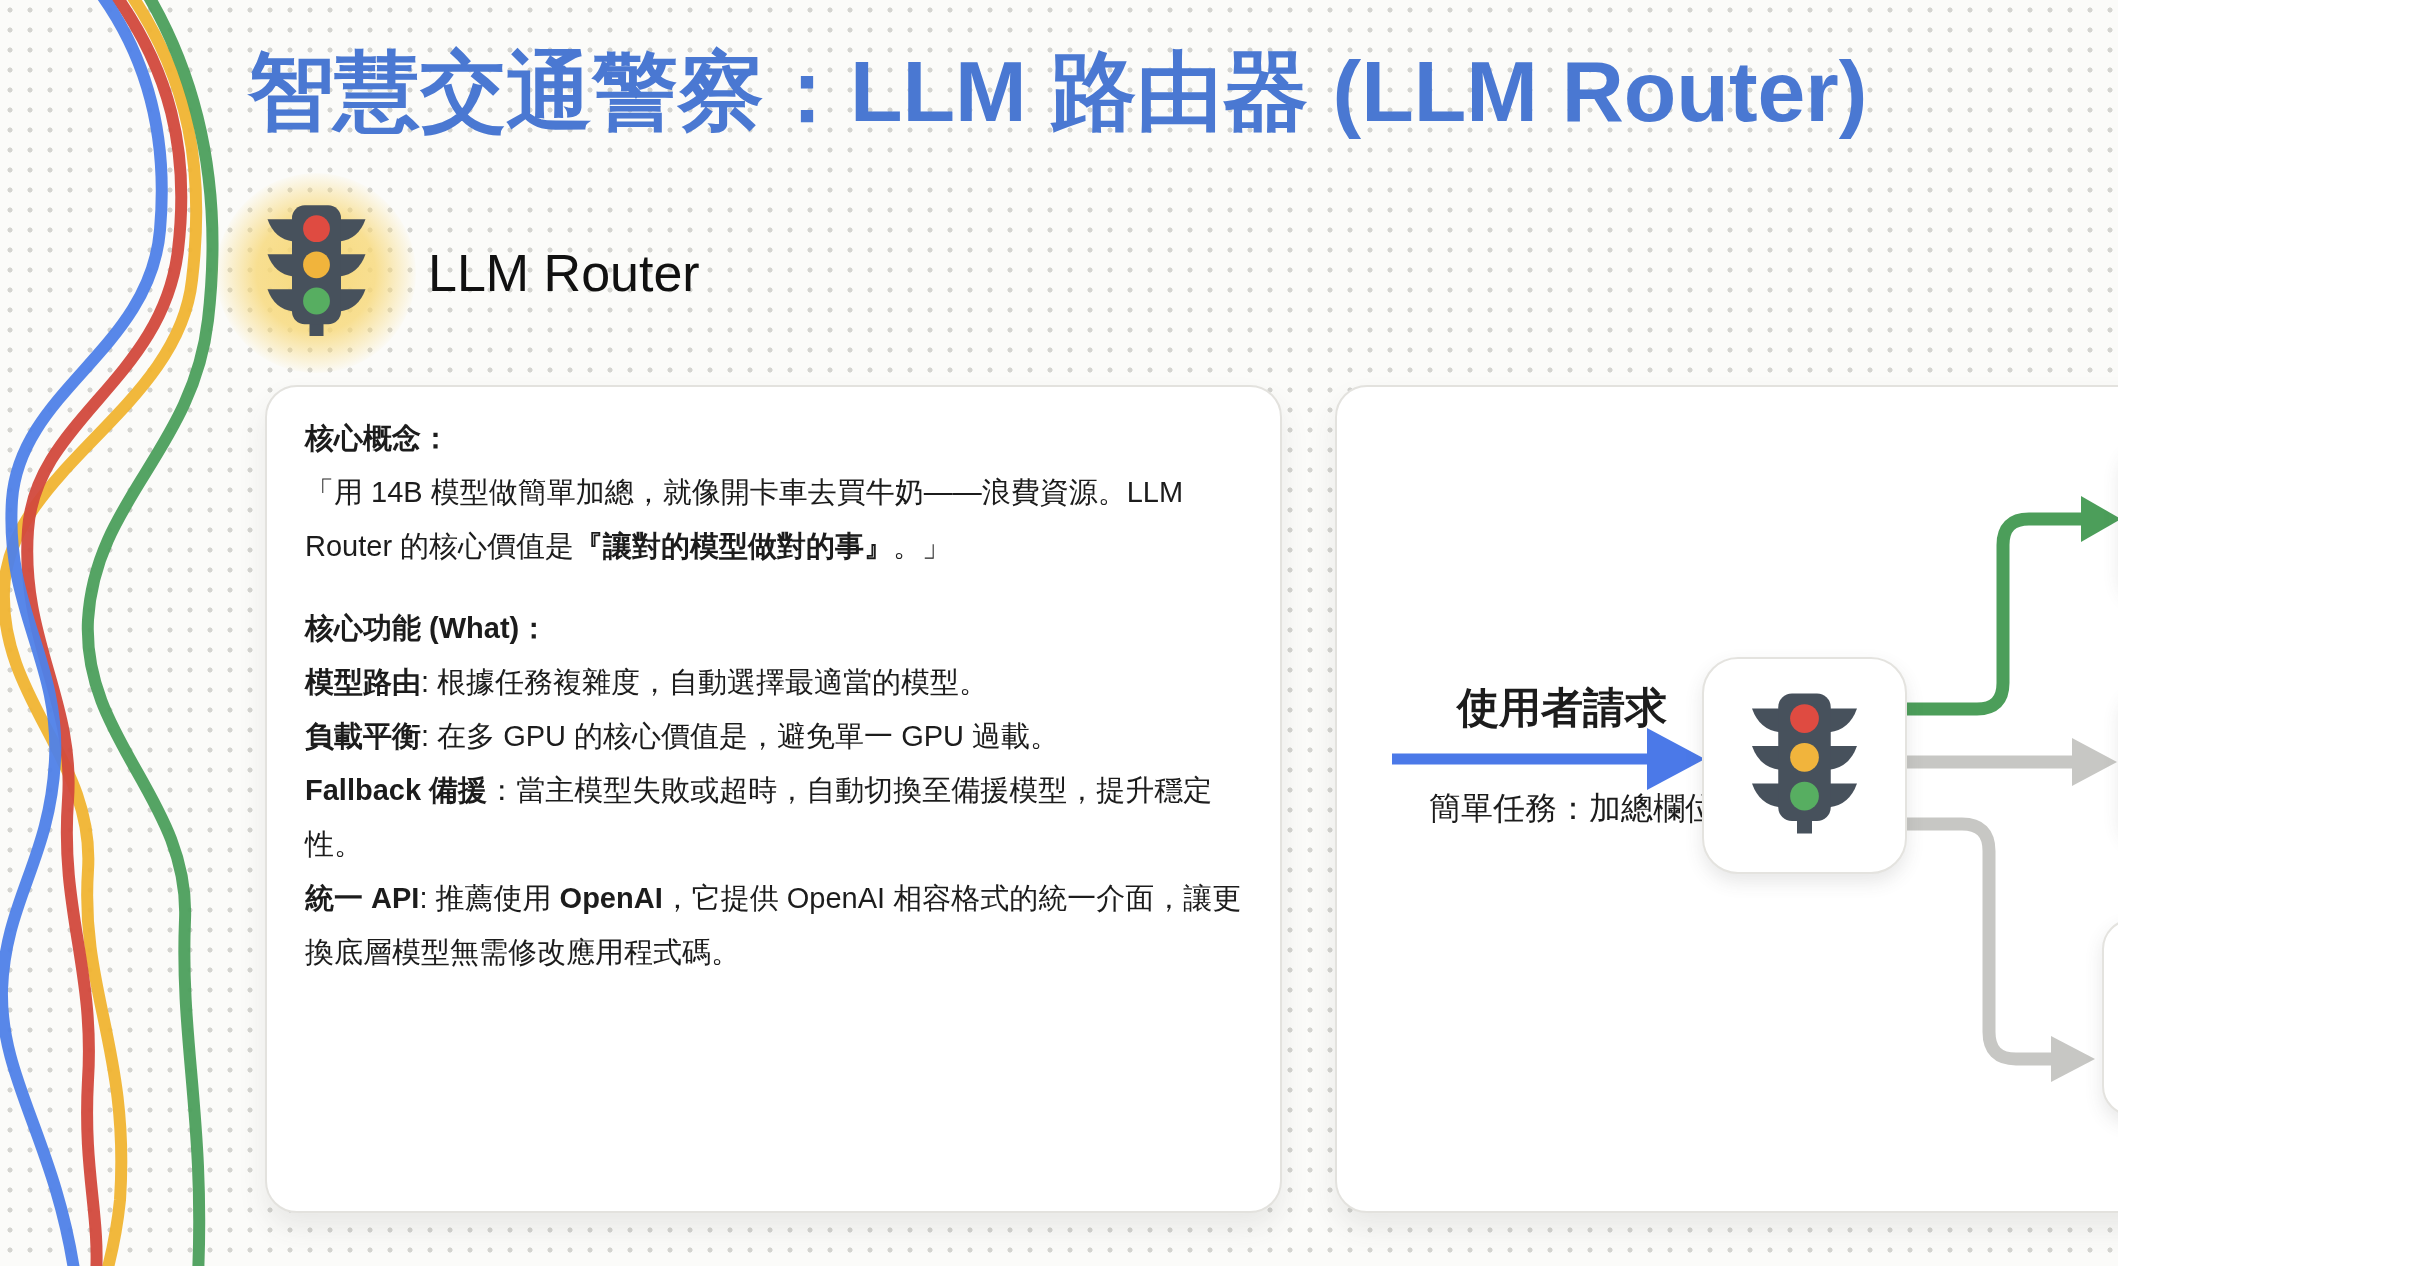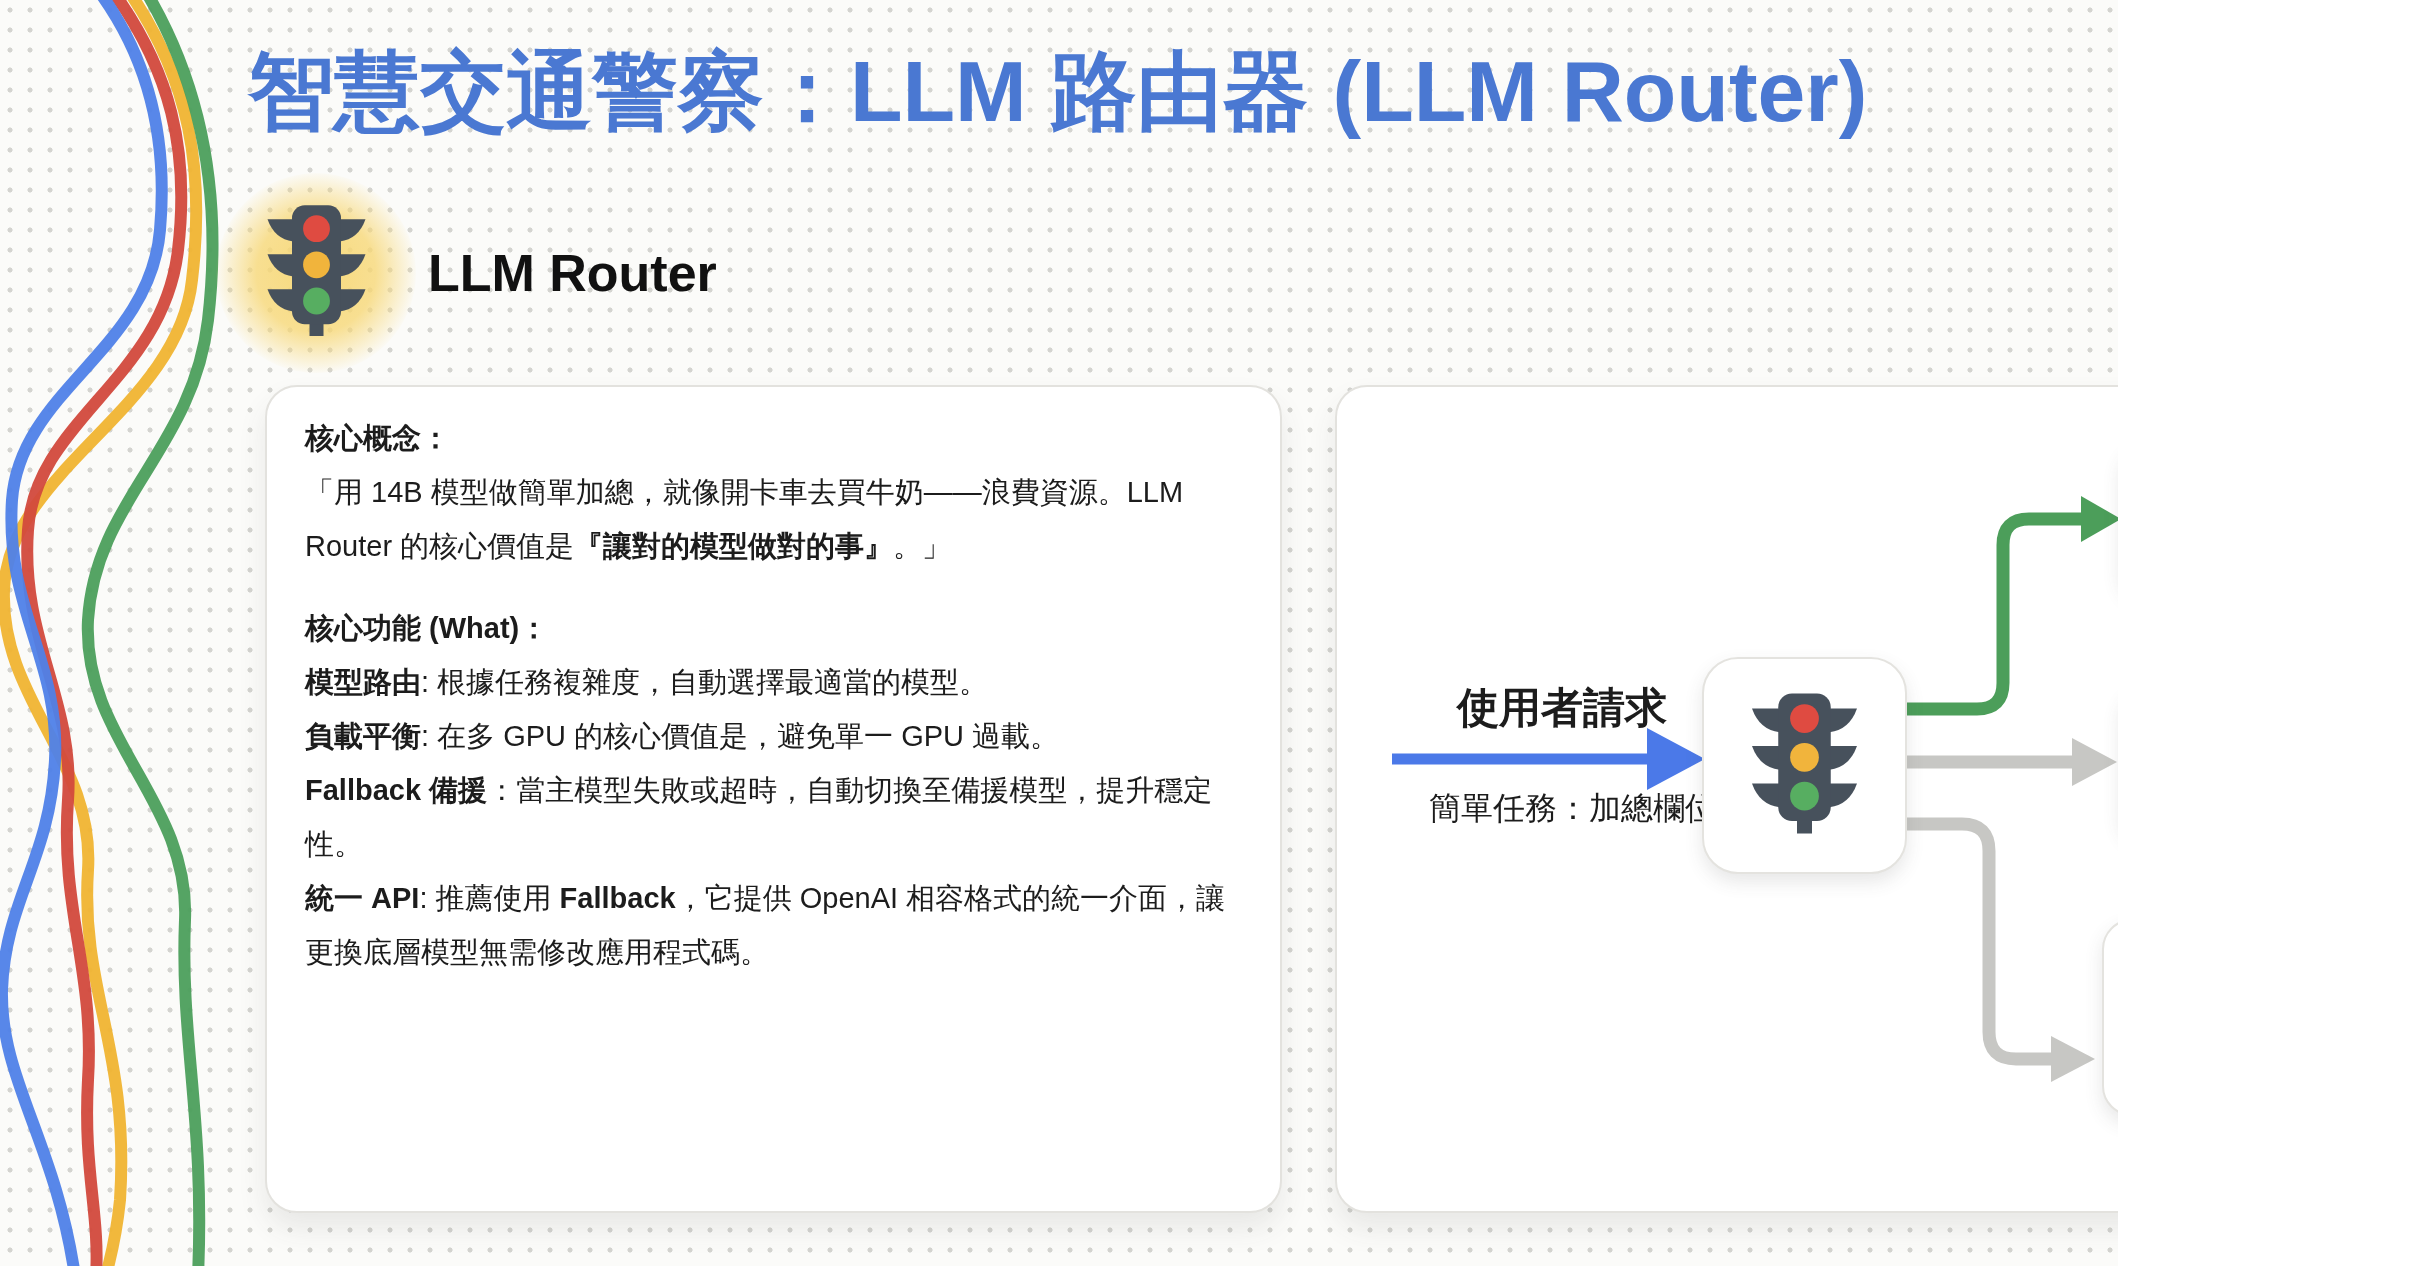--- a/index.html
+++ b/index.html
@@ -24,21 +24,21 @@
     font-size:86px; font-weight:700; line-height:1.25; letter-spacing:0;
     white-space:nowrap;
   }
 
   
   .icon-glow {
     position:absolute; left:216px; top:173px; width:200px; height:200px; border-radius:50%;
     background:radial-gradient(circle, rgba(247,215,116,.95) 0%, rgba(247,215,116,.78) 42%, rgba(247,215,116,0) 72%);
   }
   .tl-header { position:absolute; left:258px; top:203px; }
-  .app-name { position:absolute; left:428px; top:243px; font-size:52px; font-weight:700; color:#111; }
+  .app-name { position:absolute; left:428px; top:243px; font-size:52px; font-weight:400; color:#111; }
 
   
   .card {
     position:absolute; top:385px; height:828px; box-sizing:border-box;
     background:#ffffff; border:2px solid #e3e2de; border-radius:32px;
     box-shadow:0 16px 28px rgba(70,70,70,.10);
   }
   .left-card  { left:265px;  width:1017px; padding:24px 38px; }
   .right-card { left:1335px; width:1051px; }
 
@@ -109,21 +109,21 @@
   <section class="card left-card">
     <p class="para-concept">
       <span class="b">核心概念：</span><br>
       <span>「用 14B 模型做簡單加總，就像開卡車去買牛奶——浪費資源。LLM Router 的核心價值是</span><span class="b">『讓對的模型做對的事』</span><span>。」</span>
     </p>
     <p>
       <span class="b">核心功能 (What)：</span><br>
       <span class="b">模型路由</span><span>: 根據任務複雜度，自動選擇最適當的模型。</span><br>
       <span class="b">負載平衡</span><span>: 在多 GPU 的核心價值是，避免單一 GPU 過載。</span><br>
       <span class="b">Fallback 備援</span><span>：當主模型失敗或超時，自動切換至備援模型，提升穩定性。</span><br>
-      <span class="b">統一 API</span><span>: 推薦使用 </span><span class="b">Fallback</span><span>，它提供 OpenAI 相容格式的統一介面，讓更換底層模型無需修改應用程式碼。</span>
+      <span class="b">統一 API</span><span>: 推薦使用 </span><span class="b">OpenAI</span><span>，它提供 OpenAI 相容格式的統一介面，讓更換底層模型無需修改應用程式碼。</span>
     </p>
   </section>
 
   <section class="card right-card">
 
     <svg class="flow-svg" viewBox="0 0 1051 828">
 
       <path d="M55 372 H 312" fill="none" stroke-width="11" stroke="#4b79e8"></path>
       <polygon points="310,341 310,403 368,372" fill="#4b79e8"></polygon>
 

